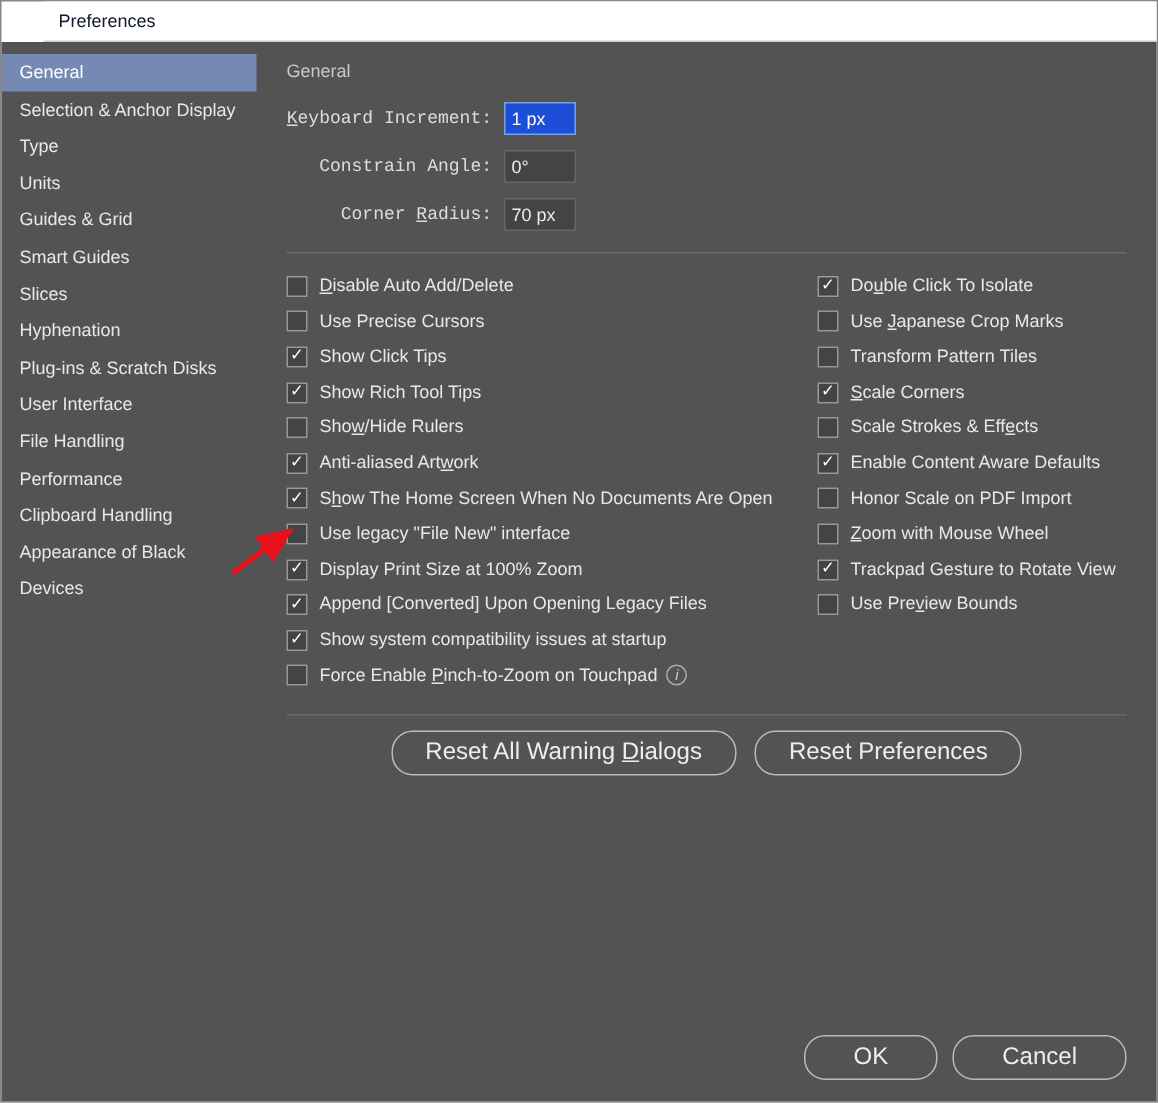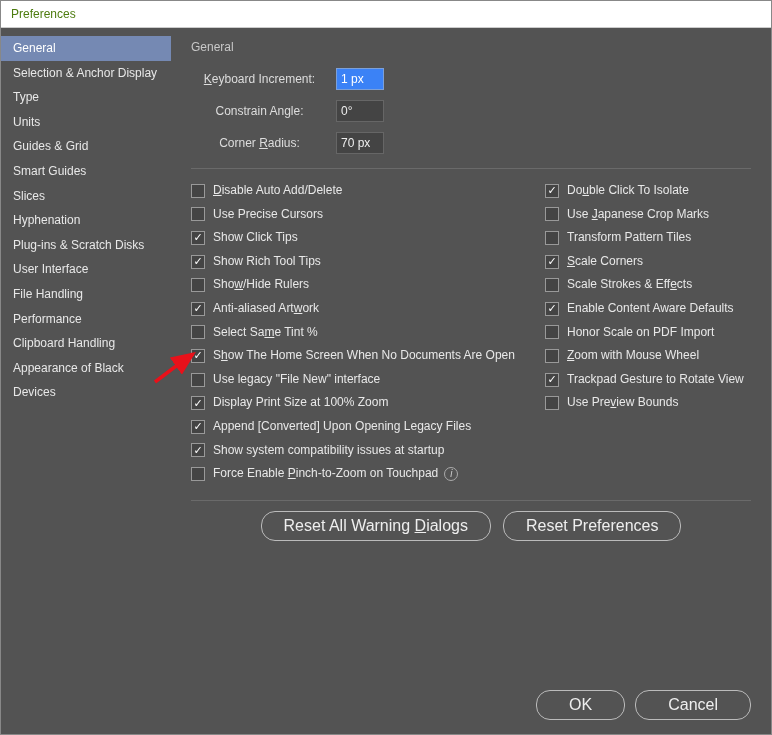--- a/index.html
+++ b/index.html
@@ -16,22 +16,23 @@
   height: 735px;
   background: #fff;
   display: flex;
   flex-direction: column;
   border: 1px solid #888;
 }
 .titlebar {
   background: #fff;
   padding: 6px 10px;
   font-size: 12px;
-  color: #4d7c0f;
+  color: #0f172a;
   border-bottom: 1px solid #ccc;
+  margin-left: 28px;
 }
 .body {
   flex: 1;
   display: flex;
   background: #535353;
   color: #ddd;
   position: relative;
 }
 .sidebar {
   width: 170px;
@@ -58,36 +59,37 @@
   font-size: 12px;
   margin-bottom: 14px;
 }
 .field-row {
   display: flex;
   align-items: center;
   margin-bottom: 10px;
 }
 .field-label {
   width: 145px;
-  text-align: center;
+  text-align: right;
   padding-right: 8px;
   color: #ddd;
   font-size: 12px;
+  font-family: Liberation Mono, monospace;
 }
 .field-input {
   width: 48px;
   height: 22px;
   background: #444;
   border: 1px solid #666;
   color: #eee;
   padding: 2px 4px;
   font-size: 12px;
 }
 .field-input.selected {
-  background: #3b82f6;
+  background: #1d4ed8;
   border: 1px solid #7ca0d8;
   color: #fff;
 }
 .divider {
   border: none;
   border-top: 1px solid #6a6a6a;
   margin: 14px 0 10px 0;
 }
 .checks {
   display: flex;
@@ -228,24 +230,20 @@
             </div>
             <div class="check-row">
               <span class="cb"></span>
               <span>Sho<span class="u">w</span>/Hide Rulers</span>
             </div>
             <div class="check-row">
               <span class="cb checked"></span>
               <span>Anti-aliased Art<span class="u">w</span>ork</span>
             </div>
             <div class="check-row">
-              <span class="cb"></span>
-              <span>Select Sa<span class="u">m</span>e Tint %</span>
-            </div>
-            <div class="check-row">
               <span class="cb checked"></span>
               <span>S<span class="u">h</span>ow The Home Screen When No Documents Are Open</span>
             </div>
             <div class="check-row">
               <span class="cb"></span>
               <span>Use legacy "File New" interface</span>
             </div>
             <div class="check-row">
               <span class="cb checked"></span>
               <span>Display Print Size at 100% Zoom</span>

